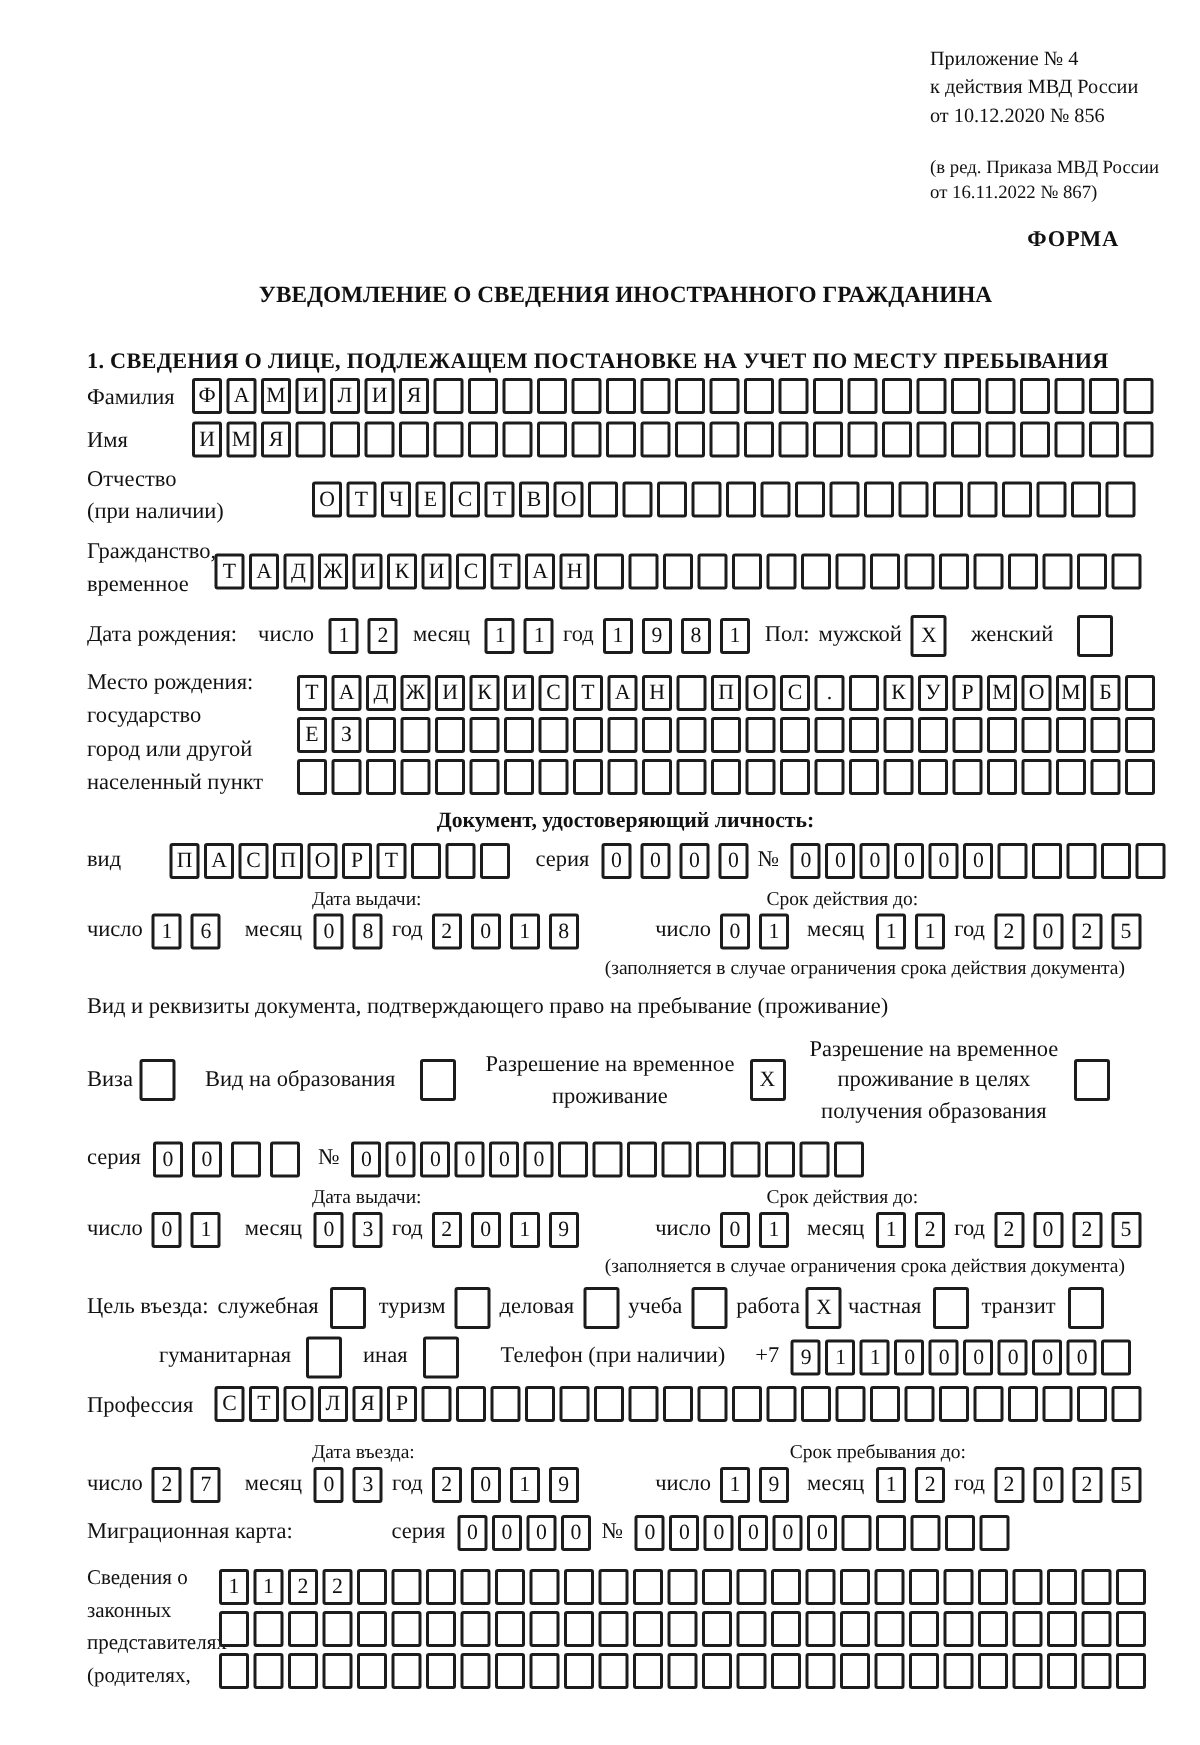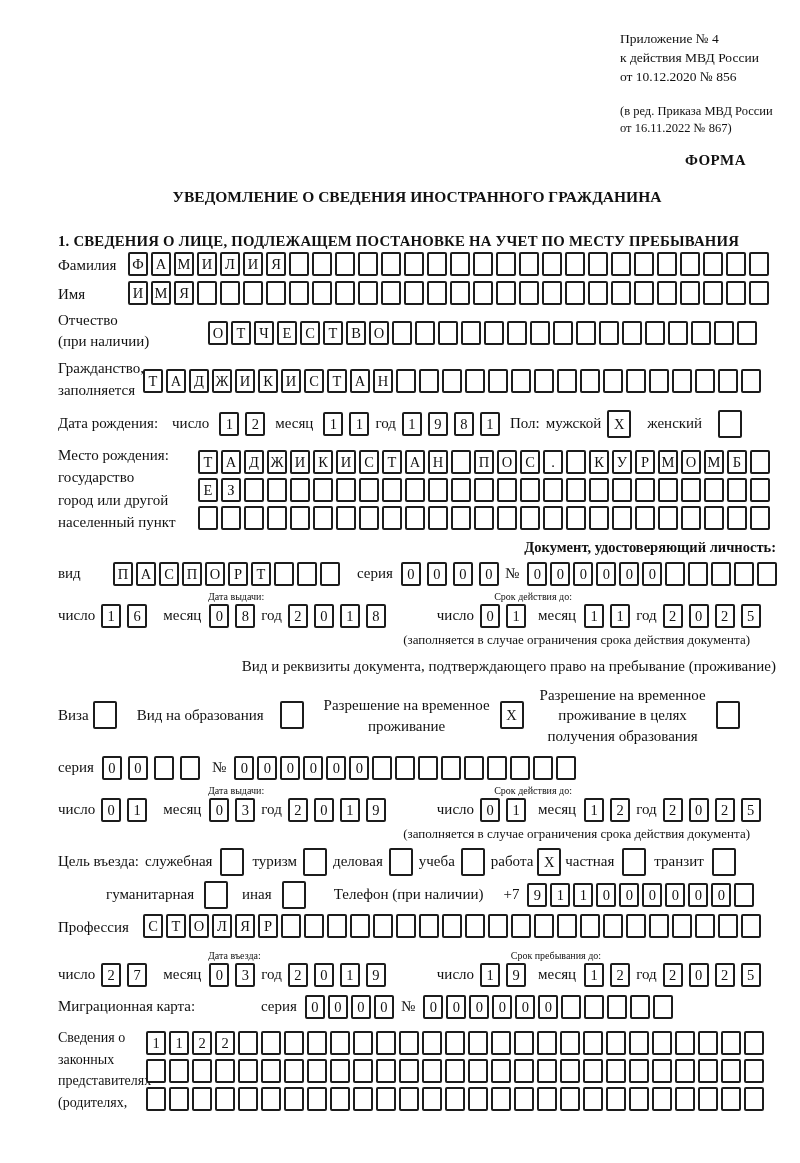--- a/index.html
+++ b/index.html
@@ -30,24 +30,24 @@
   .boxes{display:inline-flex;flex:none;}
   .cell{
     display:inline-block;box-sizing:border-box;flex:none;
     width:20px;height:24px;border:2px solid #1c1c1c;border-radius:2px;
     margin-right:3px;text-align:center;font-size:14.5px;line-height:20px;background:#fff;
   }
   .sp .cell{margin-right:6px;}
   .big .cell{width:24px;height:28px;line-height:24px;margin-right:0;}
   .stack{display:flex;flex-direction:column;row-gap:4px;}
   
-  .caps{display:flex;font-size:10px;margin-bottom:2px;}
+  .caps{display:flex;font-size:13px;margin-bottom:2px;}
   .note-r{text-align:right;font-size:13px;padding-right:26px;margin:-1px 0 6px 0;}
-  .dochead{text-align:right;font-weight:bold;font-size:14.5px;margin:2px 0 6px 0;}
-  .intro{font-size:15px;line-height:1.7;text-align:right;}
+  .dochead{text-align:center;font-weight:bold;font-size:14.5px;margin:2px 0 6px 0;}
+  .intro{font-size:15px;line-height:1.7;}
   .plabel{font-size:15px;text-align:center;line-height:1.35;flex:none;padding-top:2px;}
 </style>
 </head>
 <body>
 
 <div class="page">
 
   <div class="hdr">
     <div>Приложение № 4</div>
     <div>к действия МВД России</div>
@@ -161,21 +161,21 @@
         <span class="cell"></span>
         <span class="cell"></span>
         <span class="cell"></span>
         <span class="cell"></span>
       </span>
   </div>
 
   <div class="row">
     <span class="lbl2 w85">
       <div>Гражданство,</div>
-      <div>заполняется</div>
+      <div>временное</div>
     </span>
     <span class="boxes" style="margin-top:3px">
         <span class="cell">Т</span>
         <span class="cell">А</span>
         <span class="cell">Д</span>
         <span class="cell">Ж</span>
         <span class="cell">И</span>
         <span class="cell">К</span>
         <span class="cell">И</span>
         <span class="cell">С</span>

